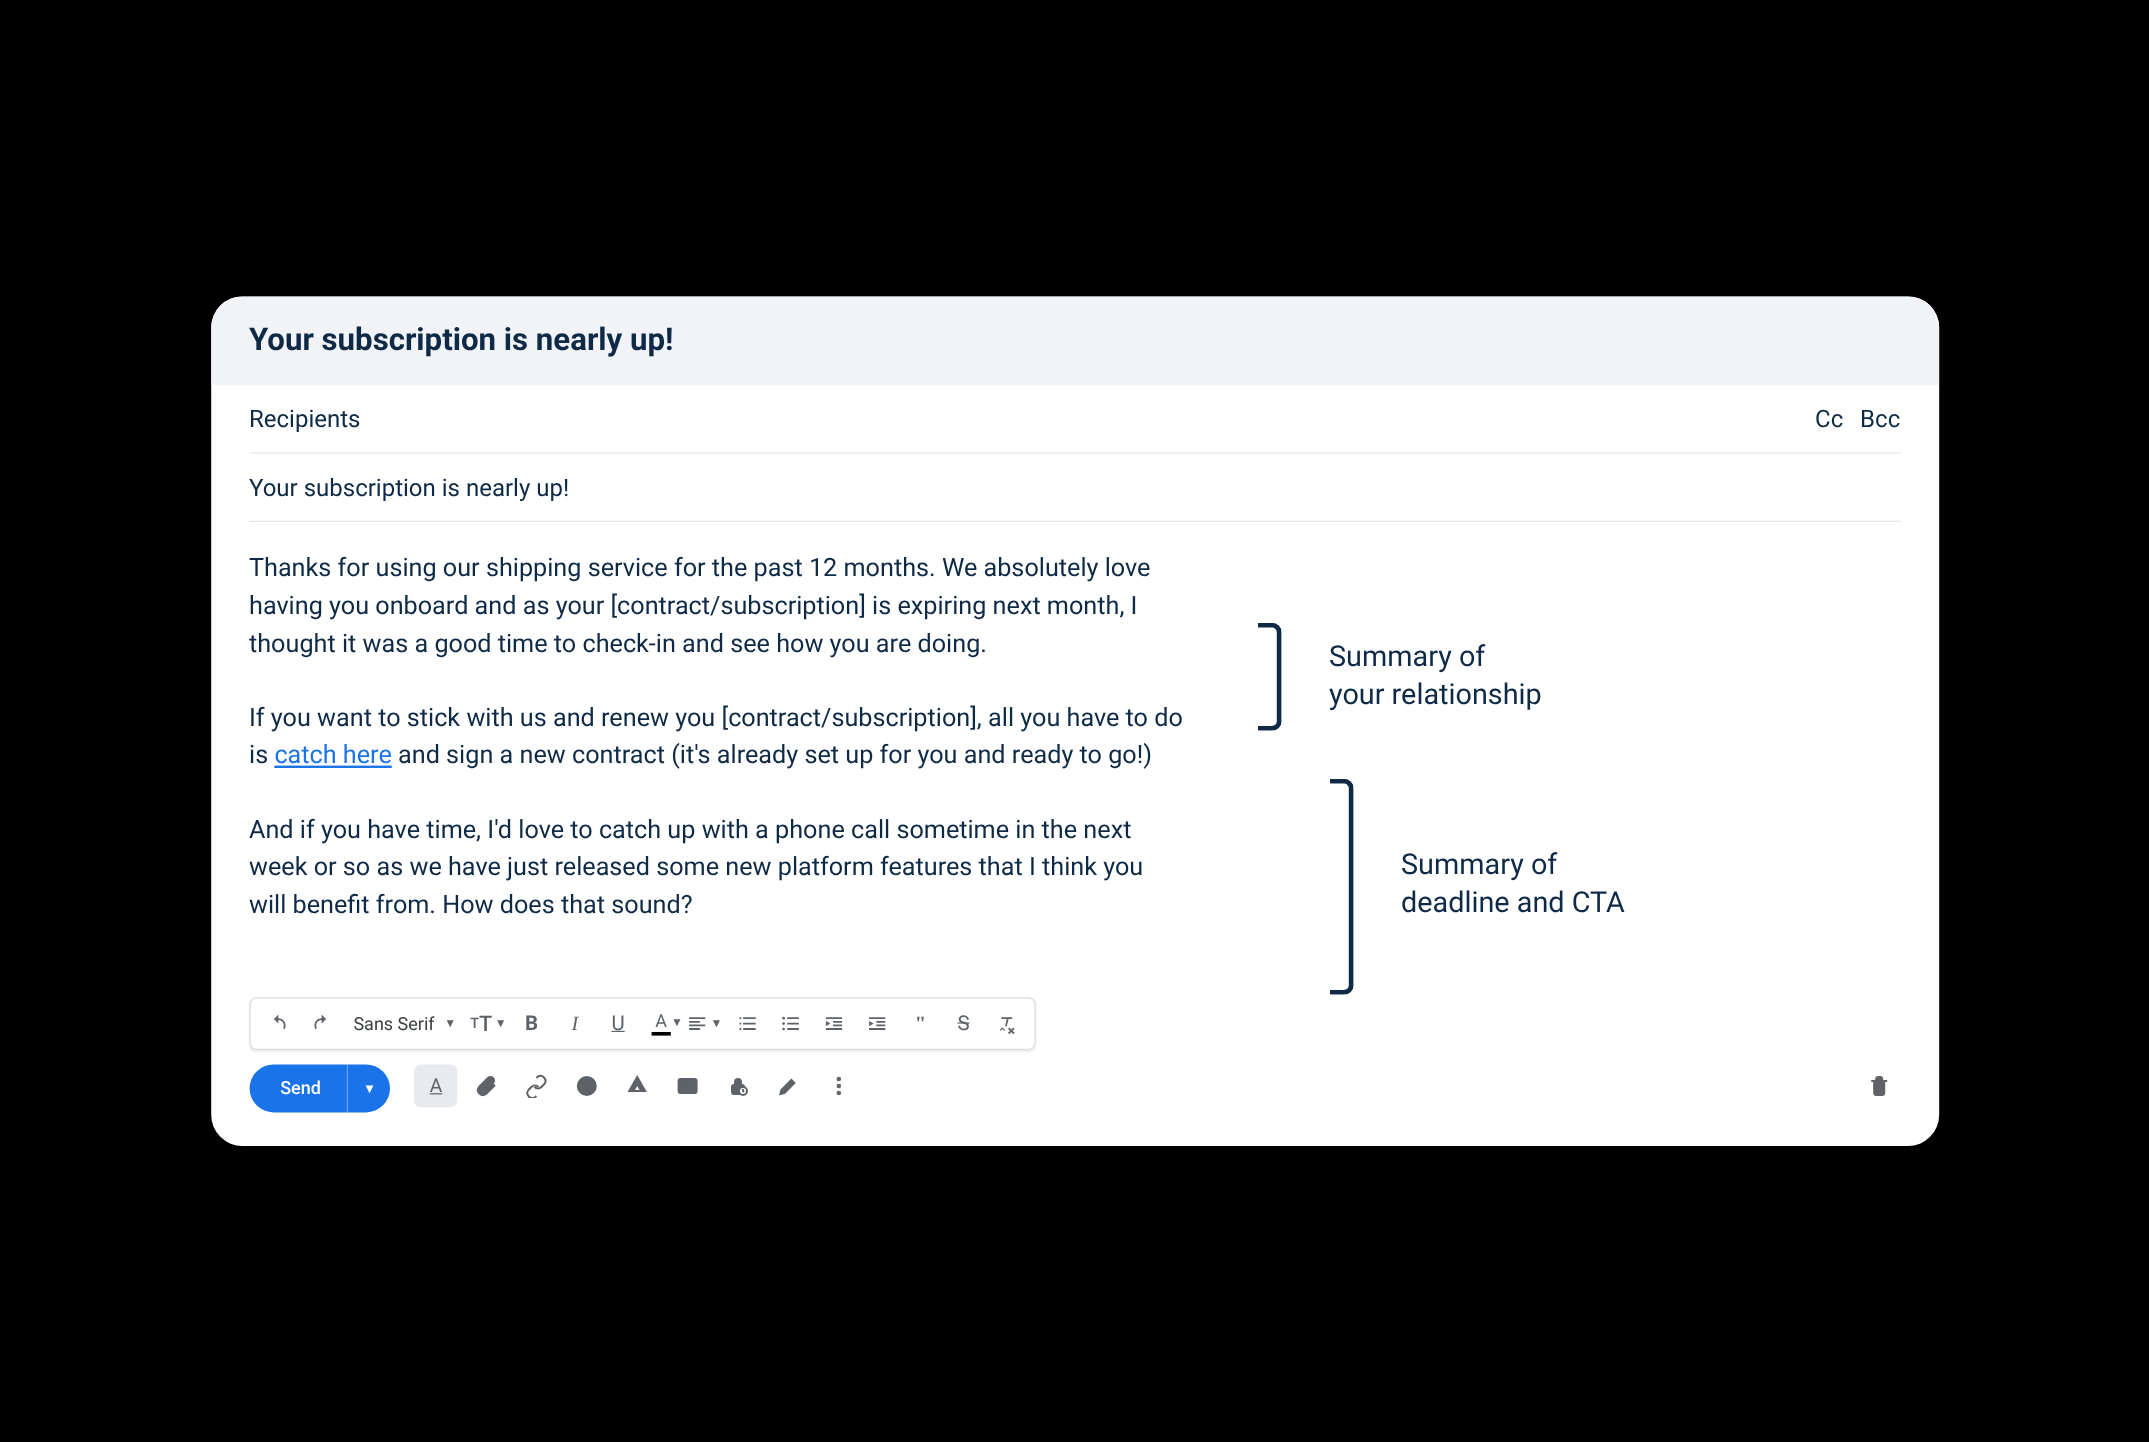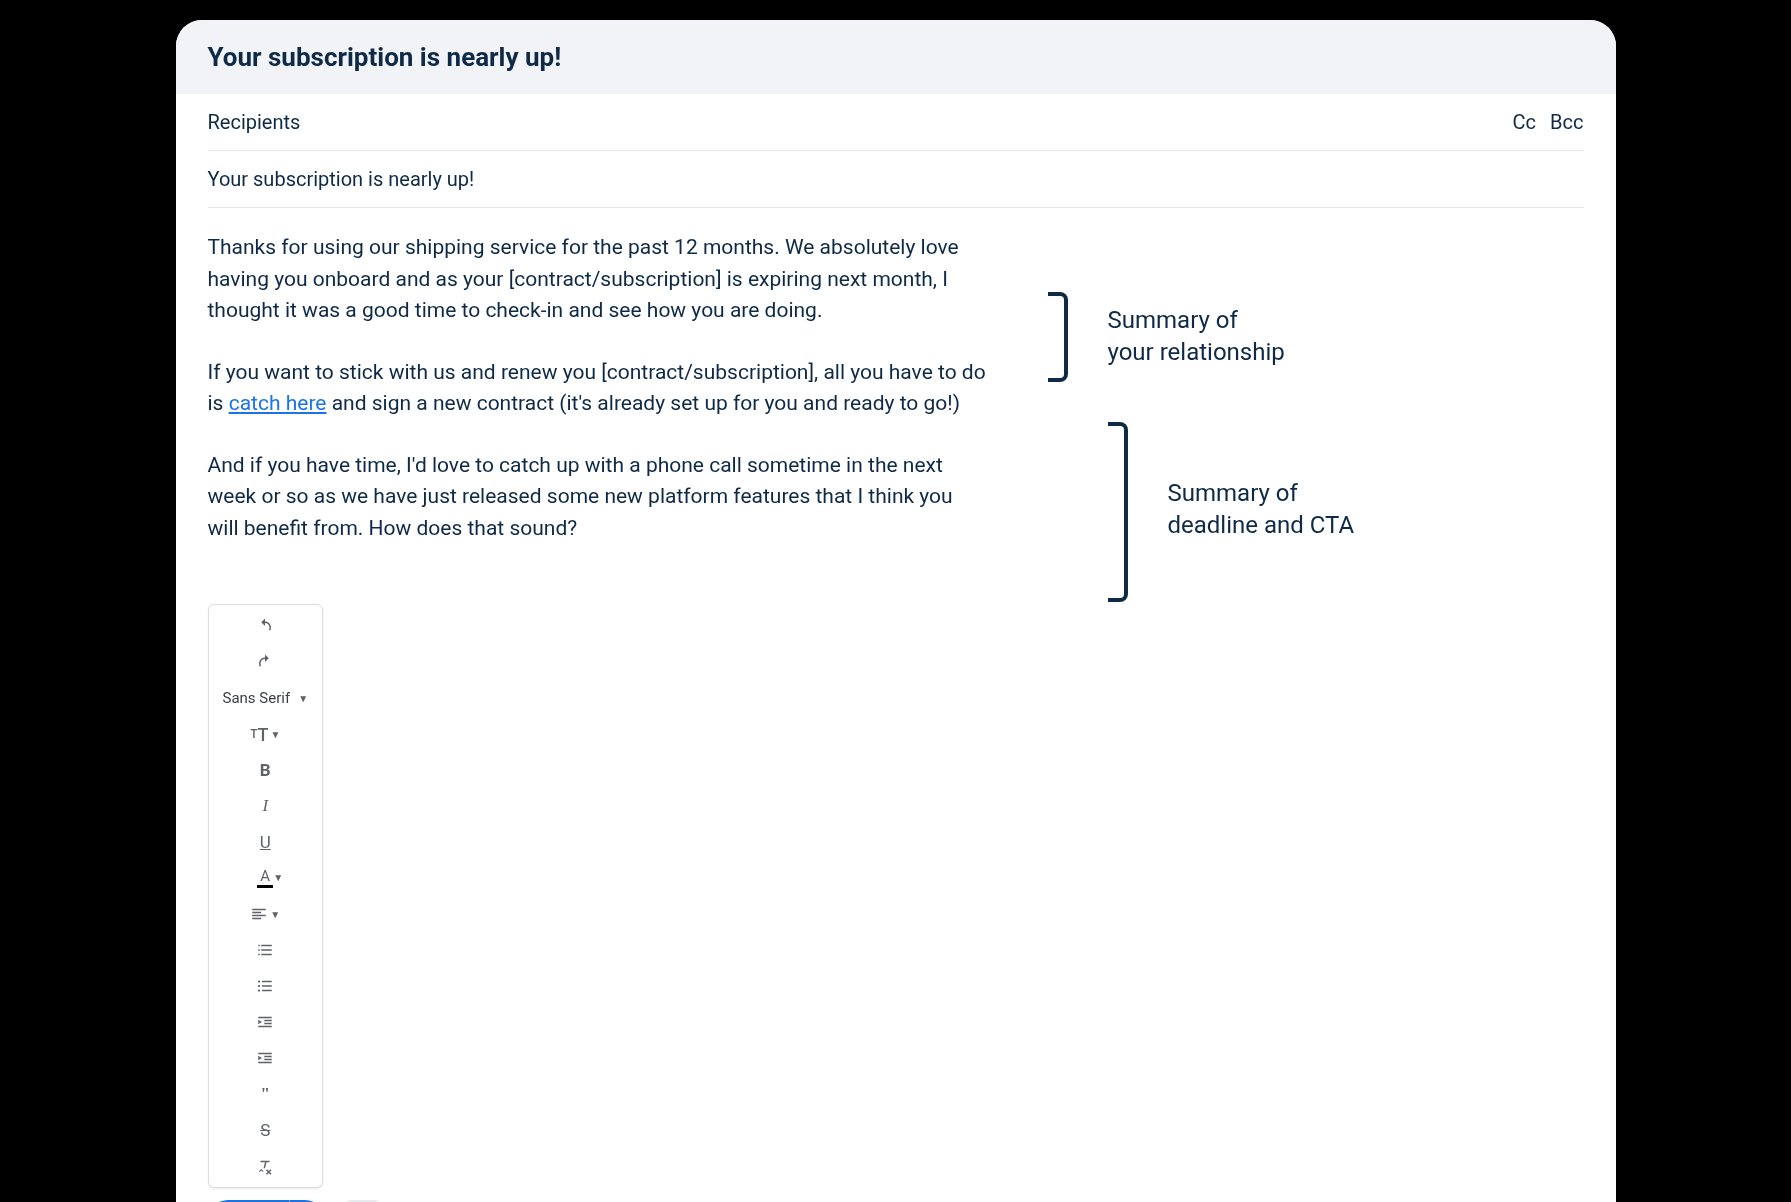--- a/index.html
+++ b/index.html
@@ -82,21 +82,20 @@
     margin: 0 32px 12px 32px;
     border: 1px solid #dadce0;
     border-radius: 6px;
     background: #fff;
     display: flex;
     align-items: center;
     padding: 4px 6px;
     gap: 2px;
     width: fit-content;
     box-shadow: 0 1px 2px rgba(0,0,0,.08);
-    flex-direction: column;
   }
   .fbtn {
     min-width: 34px;
     height: 34px;
     display: flex;
     align-items: center;
     justify-content: center;
     border-radius: 4px;
     color: #5f6368;
     cursor: pointer;

